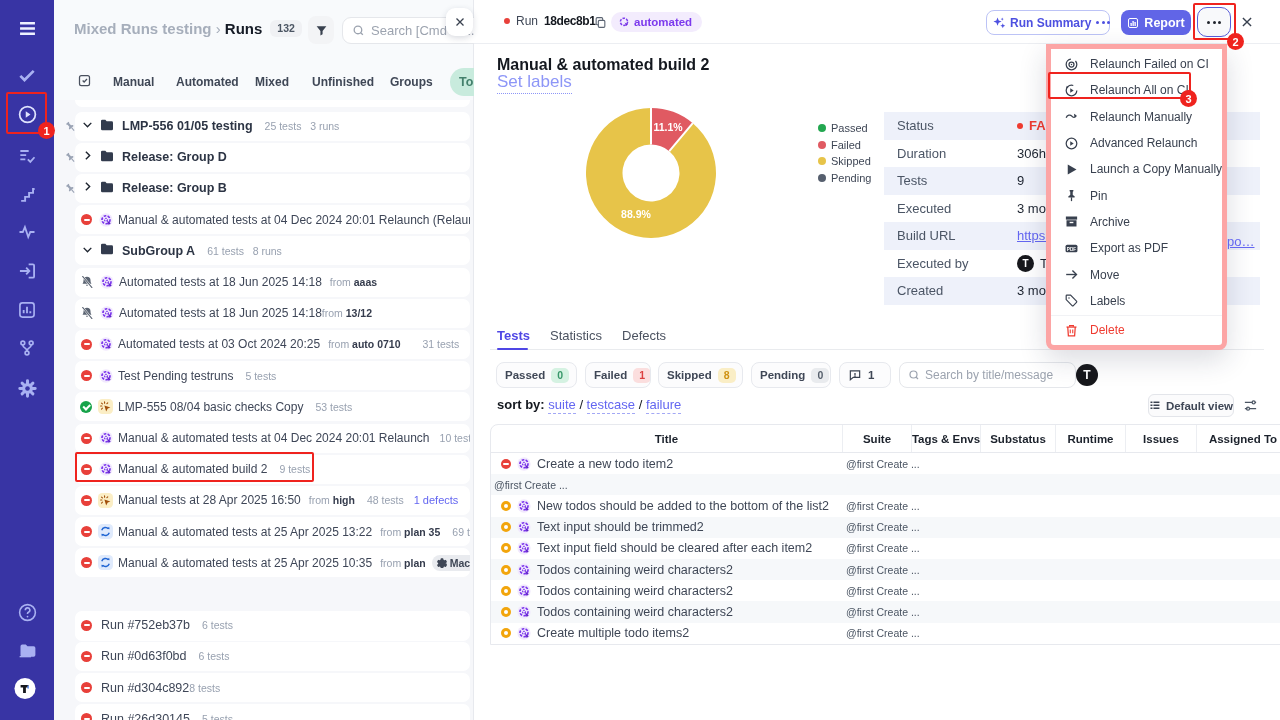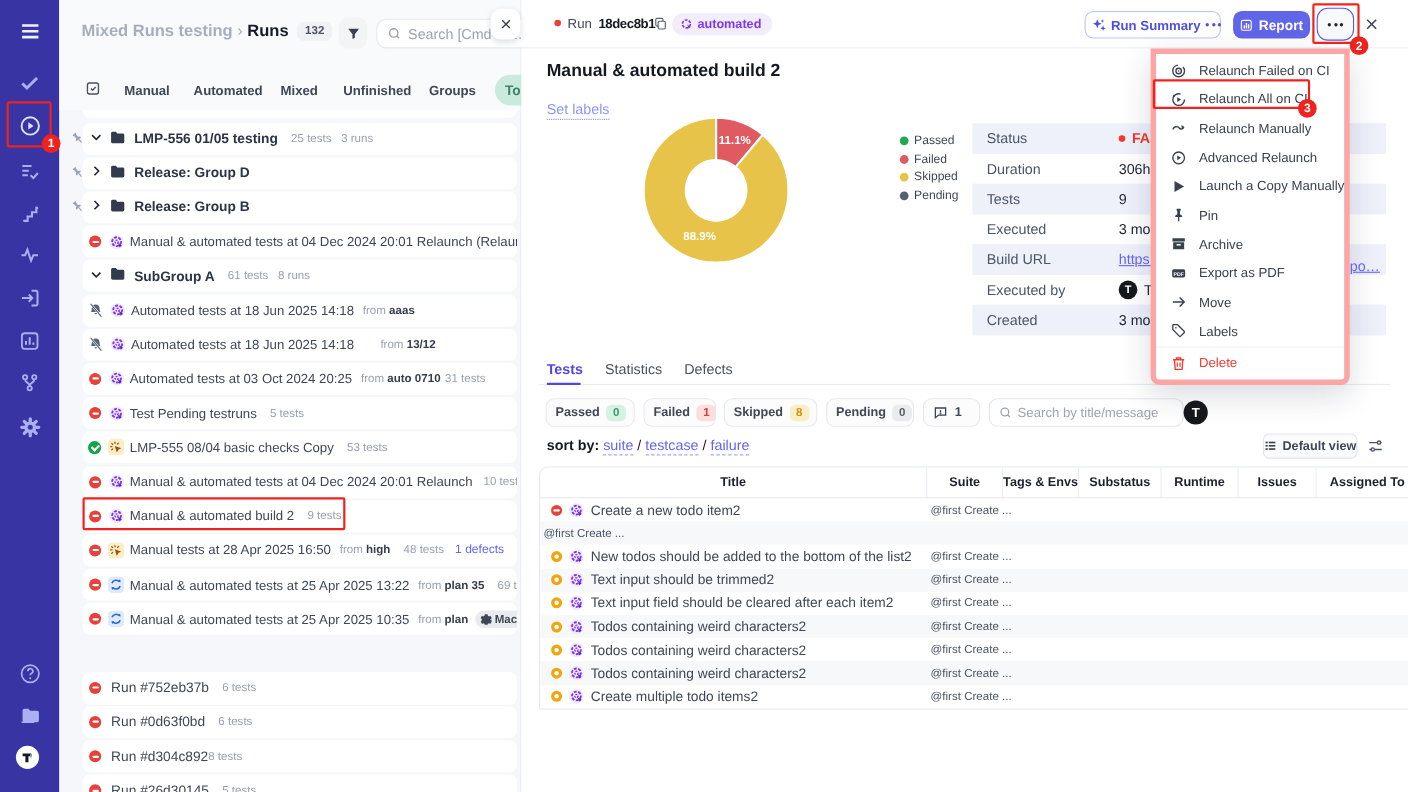--- a/index.html
+++ b/index.html
@@ -41,21 +41,21 @@
 .runid{position:absolute;left:30px;top:14px;font-size:12px;color:#3f4756;display:flex;align-items:center;gap:6px;white-space:nowrap}
 .rdot{width:6px;height:6px;border-radius:50%;background:#e8403a}
 .autopill{position:absolute;left:137px;top:12px;height:20px;background:#f3ecfd;border-radius:11px;display:flex;align-items:center;gap:4px;padding:0 10px 0 7px;font-size:11.5px;font-weight:700;color:#7c3aed}
 .rsum{position:absolute;left:512px;top:10px;width:124px;height:25px;border:1px solid #bcc3f6;border-radius:8px;background:#fff;display:flex;align-items:center;font-size:12px;font-weight:700;color:#4d50e0;white-space:nowrap}
 .repbtn{position:absolute;left:647px;top:10px;width:70px;height:25px;background:#6165e7;border-radius:8px;color:#fff;font-size:12.5px;font-weight:700;display:flex;align-items:center;justify-content:center;gap:5px}
 .morebtn{position:absolute;left:723px;top:7px;width:34px;height:30px;border:1.5px solid #585cd8;border-radius:10px;background:#f8f9fb;display:flex;align-items:center;justify-content:center}
 .dots3{display:inline-flex;gap:2.5px}
 .dots3 i{width:3px;height:3px;border-radius:50%;background:#20242c}
 .xclose{position:absolute;left:766px;top:15px;width:14px;height:14px}
 .rtitle{position:absolute;left:23px;top:56px;font-size:16px;font-weight:700;color:#14181f}
-.setlabels{position:absolute;left:23px;top:92px;font-size:13px;color:#8d96f7;border-bottom:1px dotted #8d96f7;padding-bottom:1px}
+.setlabels{position:absolute;left:23px;top:72px;font-size:17px;color:#8d96f7;border-bottom:1px dotted #8d96f7;padding-bottom:1px}
 
 .leg{position:absolute;left:344px;top:120px;font-size:11px;color:#3f4756}
 .leg div{display:flex;align-items:center;gap:5px;height:16.5px}
 .leg i{width:8px;height:8px;border-radius:50%}
 
 .itable{position:absolute;left:410px;top:112px;width:376px}
 .irow{height:27.5px;display:flex;align-items:center;font-size:13px;color:#4b5565}
 .irow:nth-child(odd){background:#eef1fa}
 .irow .lbl{width:133px;padding-left:13px;flex:0 0 133px}
 .irow .val{color:#1d2430;display:flex;align-items:center;gap:6px;white-space:nowrap}
@@ -324,38 +324,38 @@
           <svg width="14" height="14" viewBox="0 0 16 16" style="display:block">
             <circle cx="8" cy="8" r="7.6" fill="#f1e9fd"></circle>
             <g stroke="#7a33ec" fill="none">
               <circle cx="8" cy="7.7" r="4.6" stroke-width="1.9" stroke-dasharray="3.1 1.5"></circle>
               <circle cx="8" cy="7.7" r="1.7" stroke-width="1.4" stroke-dasharray="1.9 1.2"></circle>
             </g>
             <path d="M8.6 8.4l4.9 3.2-2.4 2.1-1.6-4.1z" fill="#5f21c9"></path>
           </svg>
         </span>
     <span style="margin-left:5px;font-size:12px">Automated tests at 18 Jun 2025 14:18</span>
-    <span class="from" style="margin-left:24px">from <b>13/12</b></span>
+    <span class="from" style="margin-left:0">from <b>13/12</b></span>
   </div>
 
   <div class="lrow" style="top:329.9px">
     <span class="fdot" style="margin-left:6px"></span>
     <span style="margin-left: 7px; display: inline-flex;" class="qic">
           <svg width="14" height="14" viewBox="0 0 16 16" style="display:block">
             <circle cx="8" cy="8" r="7.6" fill="#f1e9fd"></circle>
             <g stroke="#7a33ec" fill="none">
               <circle cx="8" cy="7.7" r="4.6" stroke-width="1.9" stroke-dasharray="3.1 1.5"></circle>
               <circle cx="8" cy="7.7" r="1.7" stroke-width="1.4" stroke-dasharray="1.9 1.2"></circle>
             </g>
             <path d="M8.6 8.4l4.9 3.2-2.4 2.1-1.6-4.1z" fill="#5f21c9"></path>
           </svg>
         </span>
     <span style="margin-left:5px;font-size:12px">Automated tests at 03 Oct 2024 20:25</span>
     <span class="from" style="margin-left:8px">from <b>auto 0710</b></span>
-    <span class="meta" style="margin-left:4px">31 tests</span>
+    <span class="meta" style="margin-left:22px">31 tests</span>
   </div>
 
   <div class="lrow" style="top:361.1px">
     <span class="fdot" style="margin-left:6px"></span>
     <span style="margin-left: 7px; display: inline-flex;" class="qic">
           <svg width="14" height="14" viewBox="0 0 16 16" style="display:block">
             <circle cx="8" cy="8" r="7.6" fill="#f1e9fd"></circle>
             <g stroke="#7a33ec" fill="none">
               <circle cx="8" cy="7.7" r="4.6" stroke-width="1.9" stroke-dasharray="3.1 1.5"></circle>
               <circle cx="8" cy="7.7" r="1.7" stroke-width="1.4" stroke-dasharray="1.9 1.2"></circle>

